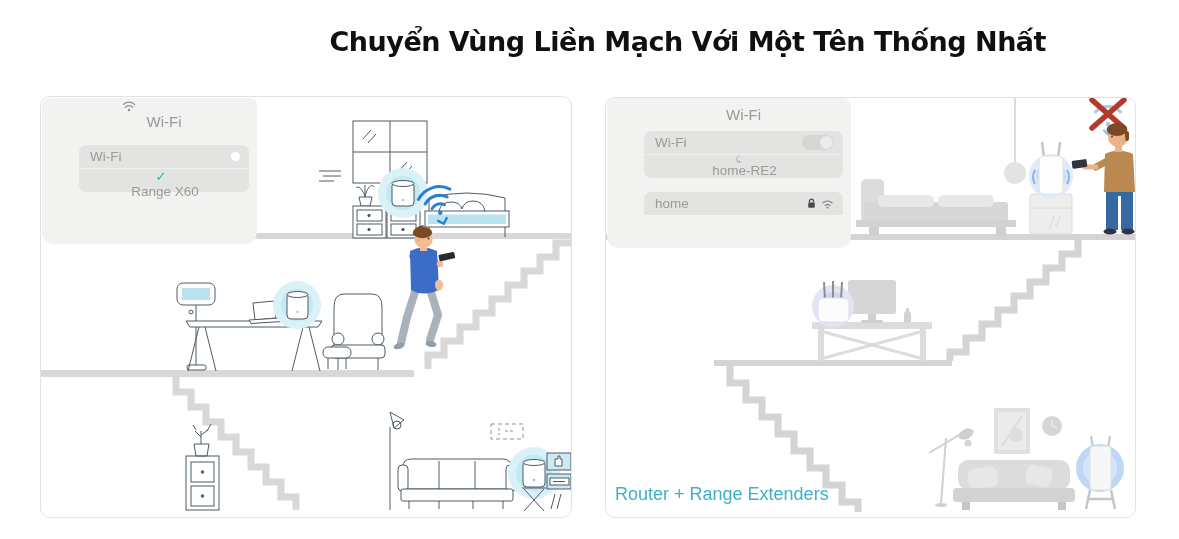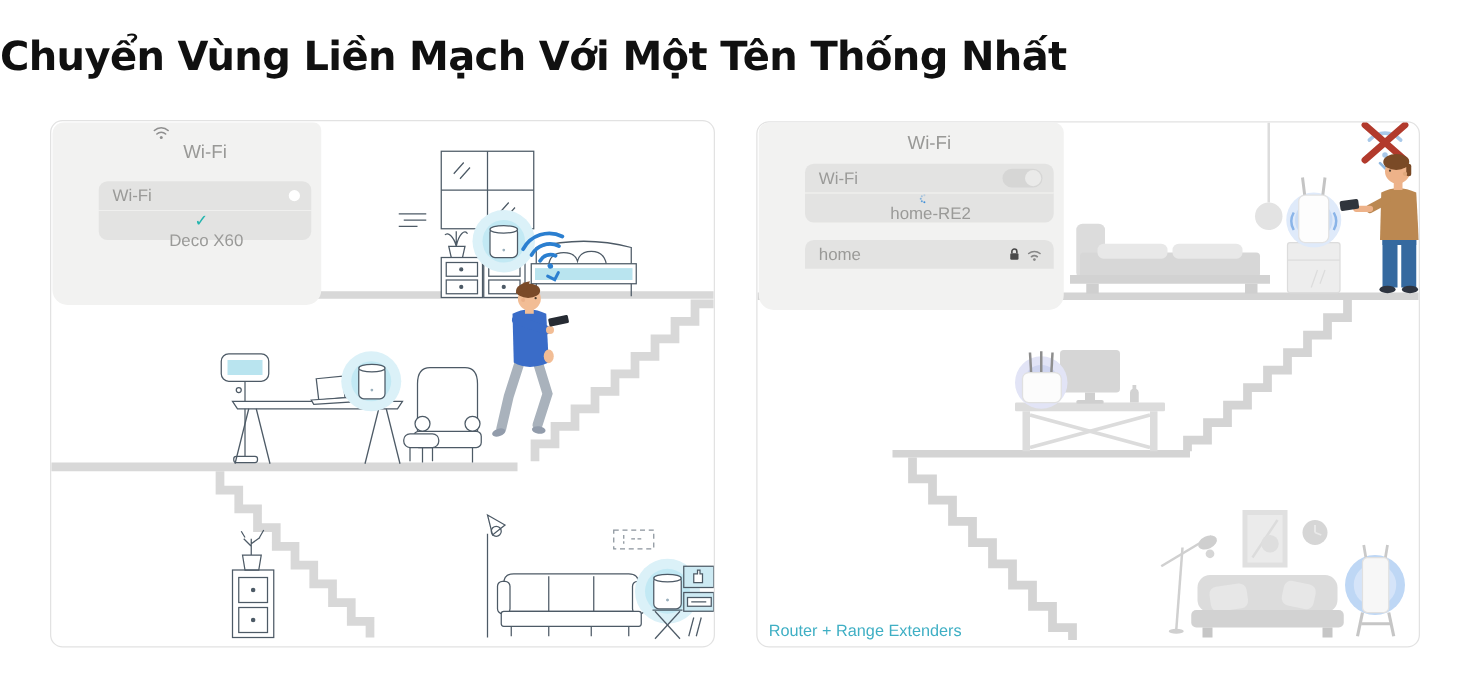--- a/index.html
+++ b/index.html
@@ -2,23 +2,23 @@
 <html><head>
 <meta charset="utf-8">
 <style>
   html,body{margin:0;padding:0;}
   body{
     width:1179px;height:539px;position:relative;overflow:hidden;
     background:#ffffff;
     font-family:"Liberation Sans","DejaVu Sans",sans-serif;
   }
   .page-title{
-    position:absolute;top:26px;left:0;width:1046px;text-align:left;
+    position:absolute;top:26px;left:0;width:1046px;text-align:right;
     font-family:"DejaVu Sans","Liberation Sans",sans-serif;
-    font-size:32px;font-weight:700;color:#101010;letter-spacing:-0.5px;margin:0;
+    font-size:27px;font-weight:700;color:#101010;letter-spacing:-0.5px;margin:0;
   }
   .panel{
     position:absolute;background:#fff;border:1px solid #e2e2e2;border-radius:10px;
     box-sizing:border-box;
   }
   #panel-left{left:40px;top:96px;width:532px;height:422px;}
   #panel-right{left:605px;top:97px;width:531px;height:421px;}
   .panel svg.scene{position:absolute;left:0;top:0;}
 
   
@@ -46,21 +46,21 @@
   .row .grow{flex:1;}
   .row .label{white-space:nowrap;}
   .check{color:#23b5ae;font-weight:bold;font-size:13px;margin-right:6px;margin-left:-2px;}
   .white-dot{width:9px;height:9px;border-radius:50%;background:#ffffff;}
   .toggle{position:relative;width:32px;height:15px;border-radius:8px;background:#d6d6d5;}
   .toggle .knob{position:absolute;right:1px;top:1px;width:13px;height:13px;border-radius:50%;background:#eaeae9;}
   .spin{margin-right:7px;margin-left:-3px;}
   .net-icons{display:flex;align-items:center;gap:5px;}
 
   .caption{
-    position:absolute;left:9px;top:399px;font-size:13px;color:#3fafc4;z-index:6;
+    position:absolute;left:9px;top:386px;font-size:18px;color:#3fafc4;z-index:6;
   }
 </style>
 </head>
 <body>
 
 <h1 class="page-title">Chuyển Vùng Liền Mạch Với Một Tên Thống Nhất</h1>
 
 <div class="panel" id="panel-left">
   <svg class="scene" width="530" height="420" viewBox="0 0 530 420">
 
@@ -238,21 +238,21 @@
     </svg>
     <div class="popup-title">Wi-Fi</div>
     <div class="rows">
       <div class="row first">
         <span class="label">Wi-Fi</span>
         <span class="grow"></span>
         <span class="white-dot"></span>
       </div>
       <div class="row last">
         <span class="check">✓</span>
-        <span class="label">Deco X60</span>
+        <span class="label">Range X60</span>
       </div>
     </div>
   </div>
 </div>
 
 <div class="panel" id="panel-right">
   <svg class="scene" width="529" height="419" viewBox="0 0 529 419">
 
     <g>
       <rect x="0" y="136" width="529" height="6" fill="#d4d4d4"></rect>

